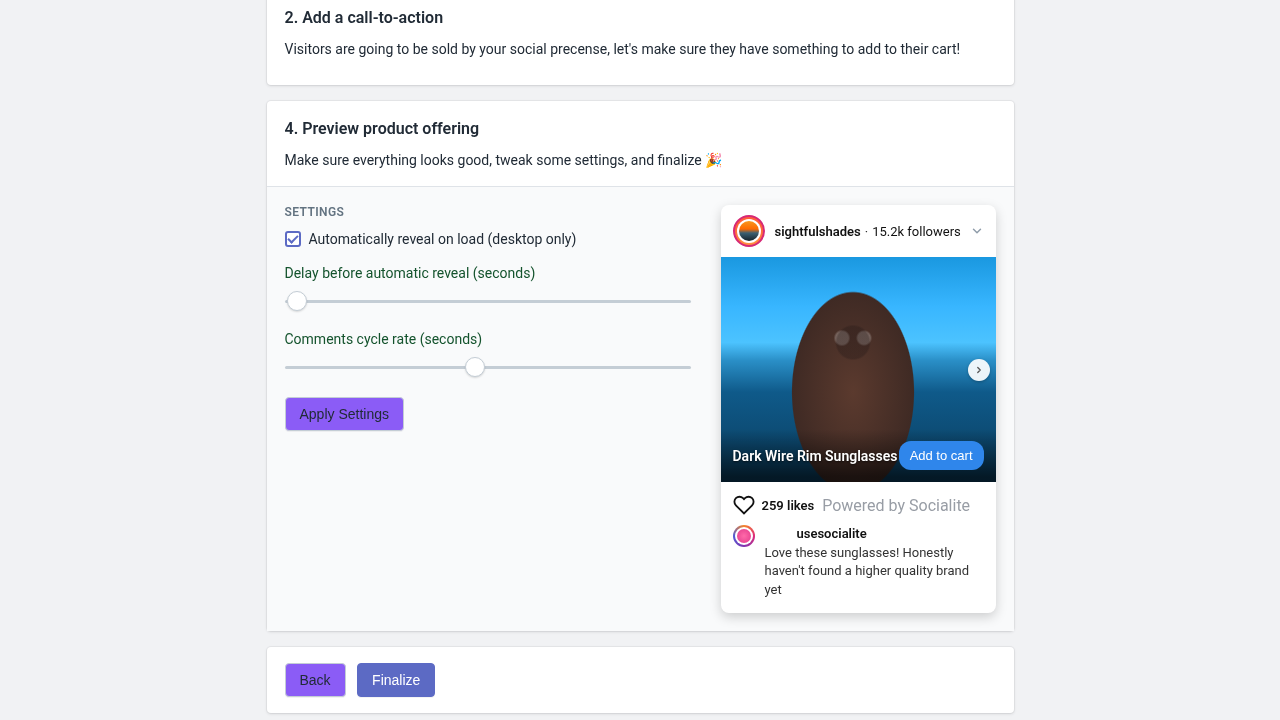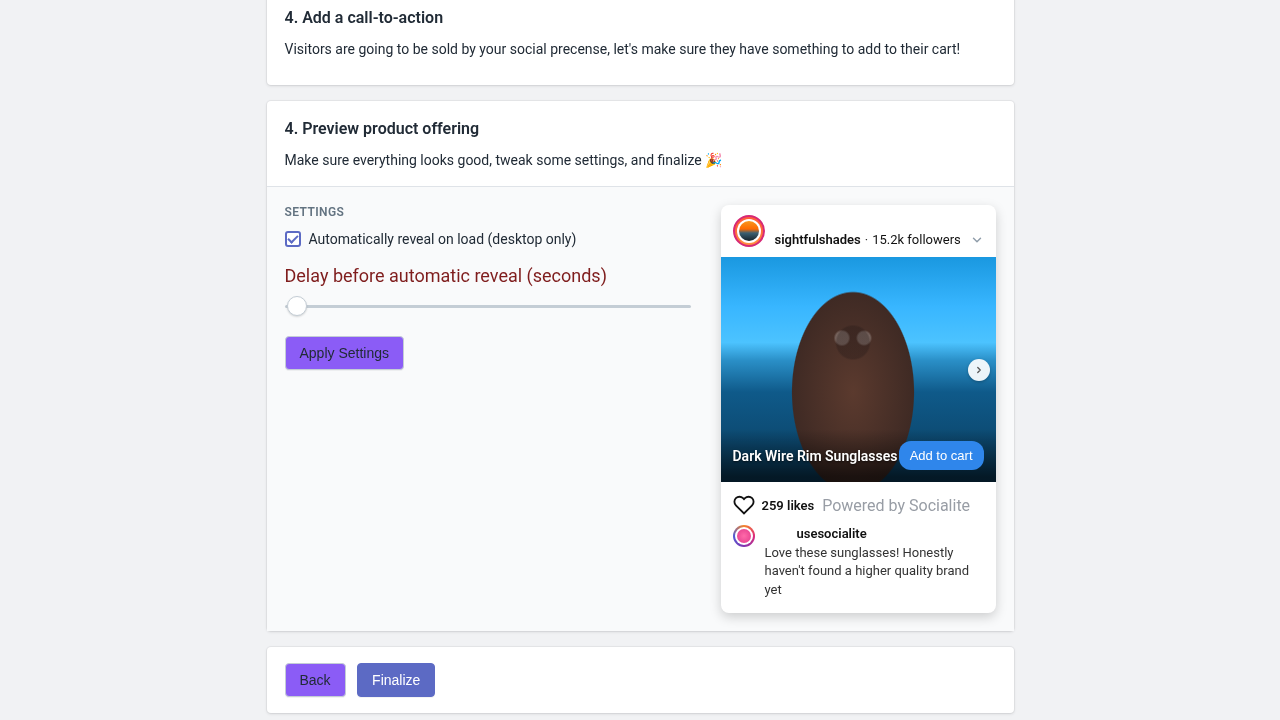--- a/index.html
+++ b/index.html
@@ -78,22 +78,22 @@
     width: 4px; height: 8px;
     border: solid #5c6ac4;
     border-width: 0 2px 2px 0;
     transform: rotate(45deg);
   }
   .check-row span {
     color: #212b36;
   }
   .slider-group { margin-bottom: 20px; }
   .slider-label {
-    font-size: 18px;
-    color: #7f1d1d;
+    font-size: 14px;
+    color: #14532d;
     margin-bottom: 10px;
   }
   .slider {
     position: relative;
     height: 20px;
   }
   .slider-track {
     position: absolute;
     top: 9px; left: 0; right: 0;
     height: 3px;
@@ -134,21 +134,21 @@
 
   
   .pv {
     background: #fff;
     border-radius: 8px;
     box-shadow: 0 4px 12px rgba(0,0,0,0.18);
     overflow: hidden;
   }
   .pv-head {
     display: flex;
-    align-items: flex-end;
+    align-items: center;
     padding: 10px 12px;
   }
   .pv-avatar {
     width: 32px; height: 32px;
     border-radius: 50%;
     border: 2px solid #d62976;
     background: radial-gradient(circle at 50% 70%, #ffb347, #ff5e3a 70%);
     position: relative;
     margin-right: 10px;
     flex: 0 0 auto;
@@ -267,21 +267,21 @@
 
   .emoji { display:inline-block; }
 </style>
 </head>
 <body>
 
 <div class="wrap">
 
   <div class="card first-card" style="margin-top:-10px;">
     <div class="card-head">
-      <h2>4. Add a call-to-action</h2>
+      <h2>2. Add a call-to-action</h2>
       <p>Visitors are going to be sold by your social precense, let's make sure they have something to add to their cart!</p>
     </div>
   </div>
 
   <div class="card">
     <div class="card-head">
       <h2>4. Preview product offering</h2>
       <p>
         <span>Make sure everything looks good, tweak some settings, and finalize </span><span class="emoji">🎉</span>
       </p>
@@ -297,20 +297,27 @@
         </div>
 
         <div class="slider-group">
           <div class="slider-label">Delay before automatic reveal (seconds)</div>
           <div class="slider">
             <div class="slider-track"></div>
             <div class="slider-thumb" id="thumb-delay" style="left: 3%;"></div>
           </div>
         </div>
 
+        <div class="slider-group">
+          <div class="slider-label">Comments cycle rate (seconds)</div>
+          <div class="slider">
+            <div class="slider-track"></div>
+            <div class="slider-thumb" id="thumb-cycle" style="left: 47%;"></div>
+          </div>
+        </div>
 
         <button class="btn">Apply Settings</button>
       </div>
 
       <div class="preview-col">
         <div class="pv">
           <div class="pv-head">
             <div class="pv-avatar"></div>
             <span class="pv-user">sightfulshades</span>
             <span class="pv-sep">·</span>

